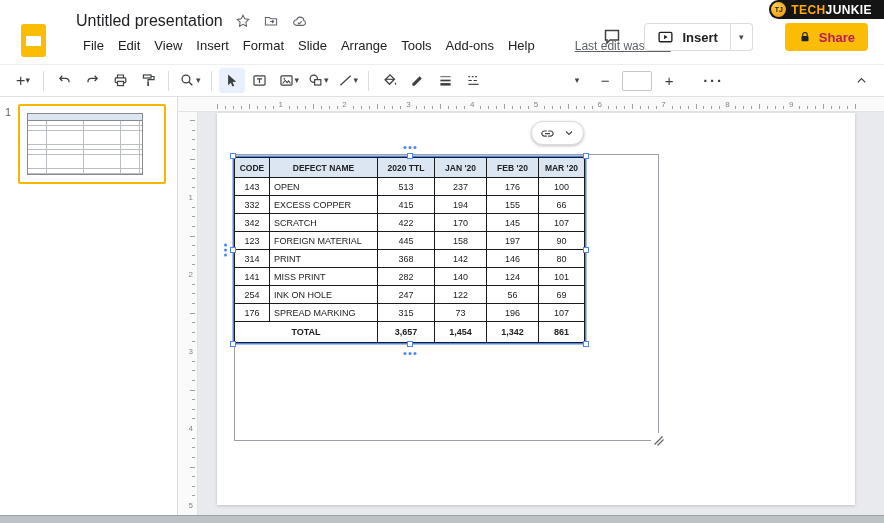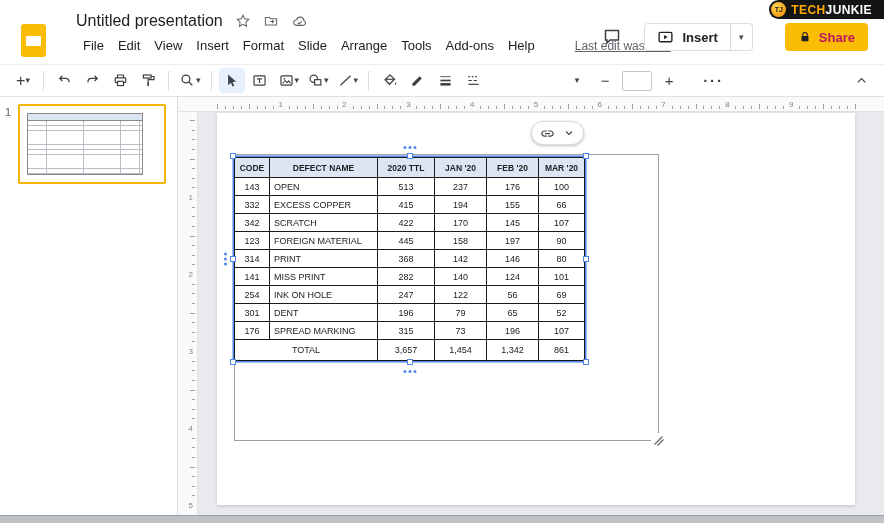--- a/index.html
+++ b/index.html
@@ -90,21 +90,21 @@
     background:#fff; display:flex; align-items:center; justify-content:center; z-index:4; cursor:nwse-resize; }
 
   .table-wrap { position:absolute; left:17px; top:44px; z-index:2;
     box-shadow:0 0 0 1.5px #4f86ec; background:#fff; }
   table.dtable { border-collapse:collapse; table-layout:fixed; width:350px; background:#fff; }
   .dtable th, .dtable td { border:1px solid #1a1a1a; padding:0 2px; text-align:center;
     overflow:hidden; white-space:nowrap; }
   .dtable thead th { background:#dce6f2; font-size:8.5px; font-weight:bold; height:20px; }
   .dtable td { font-size:9px; height:18px; }
   .dtable td.name { text-align:left; padding-left:4px; }
-  .dtable tr.total td { font-weight:normal; height:21px;margin-top:28px; }
+  .dtable tr.total td { font-weight:bold; height:21px;margin-top:28px; }
 
   .handle { position:absolute; width:6px; height:6px; background:#fff; border:1px solid #4f86ec; z-index:6; }
   .h-tl { left:-4px; top:-4px; }  .h-tm { left:calc(50% - 3px); top:-4px; }  .h-tr { right:-4px; top:-4px; }
   .h-ml { left:-4px; top:calc(50% - 3px); } .h-mr { right:-4px; top:calc(50% - 3px); }
   .h-bl { left:-4px; bottom:-4px; } .h-bm { left:calc(50% - 3px); bottom:-4px; } .h-br { right:-4px; bottom:-4px; }
   .dots { position:absolute; display:flex; gap:2px; z-index:6; cursor:move; }
   .dots i { width:3px; height:3px; border-radius:50%; background:#4f86ec; display:block; }
   .dots.top { top:-11px; left:50%; transform:translateX(-50%); }
   .dots.bottom { bottom:-12px; left:50%; transform:translateX(-50%); }
   .dots.left { left:-10px; top:50%; transform:translateY(-50%); flex-direction:column; }
@@ -538,28 +538,20 @@
                   </tr>
                   <tr>
                     <td>254</td>
                     <td class="name">INK ON HOLE</td>
                     <td>247</td>
                     <td>122</td>
                     <td>56</td>
                     <td>69</td>
                   </tr>
                   <tr>
-                    <td>301</td>
-                    <td class="name">DENT</td>
-                    <td>196</td>
-                    <td>79</td>
-                    <td>65</td>
-                    <td>52</td>
-                  </tr>
-                  <tr>
                     <td>176</td>
                     <td class="name">SPREAD MARKING</td>
                     <td>315</td>
                     <td>73</td>
                     <td>196</td>
                     <td>107</td>
                   </tr>
                   <tr class="total">
                     <td colspan="2">TOTAL</td>
                     <td>3,657</td>

